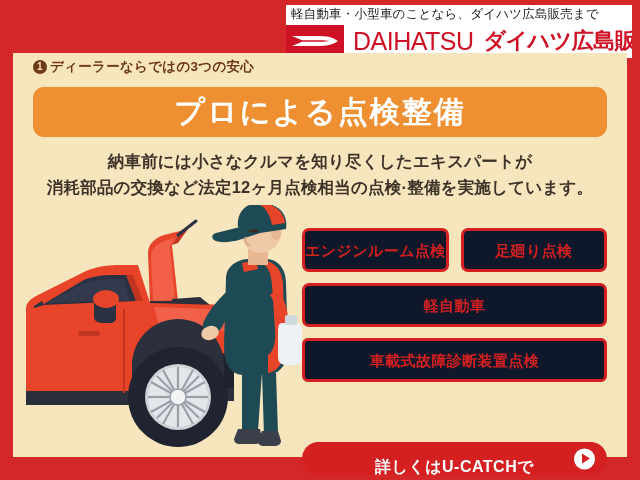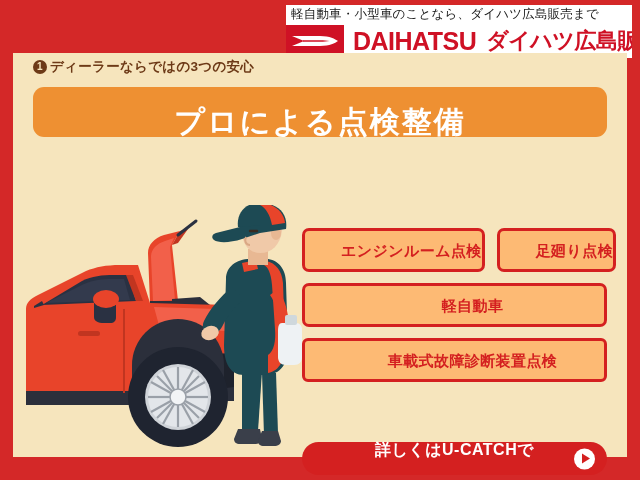--- a/index.html
+++ b/index.html
@@ -52,21 +52,21 @@
     height: 33px;
     background: #cf1125;
     display: flex;
     align-items: center;
     justify-content: center;
     flex: 0 0 auto;
   }
   .logo-mark svg { display: block; }
   .logo-word {
     font-size: 25px;
-    font-weight: bold;
+    font-weight: normal;
     color: #cf1125;
     letter-spacing: -0.5px;
     padding-left: 9px;
     line-height: 1;
     white-space: nowrap;
     font-family: "Liberation Sans", "DejaVu Sans", sans-serif;
   }
   .logo-jp {
     font-size: 22px;
     font-weight: bold;
@@ -116,21 +116,21 @@
 
   .title-banner {
     position: absolute;
     left: 20px;
     top: 34px;
     width: 574px;
     height: 50px;
     background: #ee9032;
     border-radius: 11px;
     display: flex;
-    align-items: flex-end;
+    align-items: center;
     justify-content: center;
   }
   .title-banner-text {
     font-size: 30px;
     font-weight: bold;
     color: #ffffff;
     letter-spacing: 2px;
     line-height: 1;
   }
 
@@ -166,51 +166,50 @@
     left: 289px;
     top: 175px;
     width: 305px;
   }
   .chip-row {
     display: flex;
     gap: 12px;
     margin-bottom: 11px;
   }
   .chip {
-    background: #fdba74;
+    background: #0f172a;
     border: 3px solid #d42020;
     border-radius: 7px;
     height: 44px;
     display: flex;
     align-items: center;
     justify-content: center;
     box-sizing: border-box;
     flex: 1 1 0;
-    padding-left: 36px;
   }
   .chip.wide { width: 100%; border-radius: 6px; }
   .chip-text {
     font-size: 15px;
     font-weight: bold;
     color: #d42020;
     letter-spacing: 0.4px;
     white-space: nowrap;
     line-height: 1;
   }
 
   .cta {
     position: absolute;
     left: 289px;
     top: 389px;
     width: 305px;
     height: 33px;
     background: #d42020;
     border-radius: 17px;
     display: flex;
-    align-items: flex-start;
+    align-items: flex-end;
     justify-content: center;
     box-sizing: border-box;
   }
   .cta-text {
     font-size: 16px;
     font-weight: bold;
     color: #ffffff;
     letter-spacing: 0.5px;
     line-height: 1;
   }
@@ -260,20 +259,24 @@
 
     <div class="section-label">
       <span class="num-circle">1</span>
         <span>ディーラーならではの3つの安心</span>
     </div>
 
     <div class="title-banner">
       <span class="title-banner-text">プロによる点検整備</span>
     </div>
 
+    <div class="lead">
+      <div class="lead-line">納車前には小さなクルマを知り尽くしたエキスパートが</div>
+      <div class="lead-line">消耗部品の交換など法定12ヶ月点検相当の点検·整備を実施しています。</div>
+    </div>
 
     <div class="illo">
       <svg width="290" height="252" viewBox="0 0 290 252" aria-hidden="true">
 
         <path d="M6 118 L6 104 C6 98 10 94 18 90 L66 66 C76 62 86 60 100 60 L118 60
                  L130 98 L205 100 L214 108 L214 196 L6 196 Z" fill="#e8442a"></path>
 
         <path d="M12 104 C12 99 16 96 22 93 L66 71 C76 67 86 65 99 65 L114 65 L124 96 L12 104 Z" fill="#e8442a"></path>
 
         <path d="M22 100 L62 76 C72 71 82 70 94 70 L108 70 L116 96 Z" fill="#2a3142"></path>

